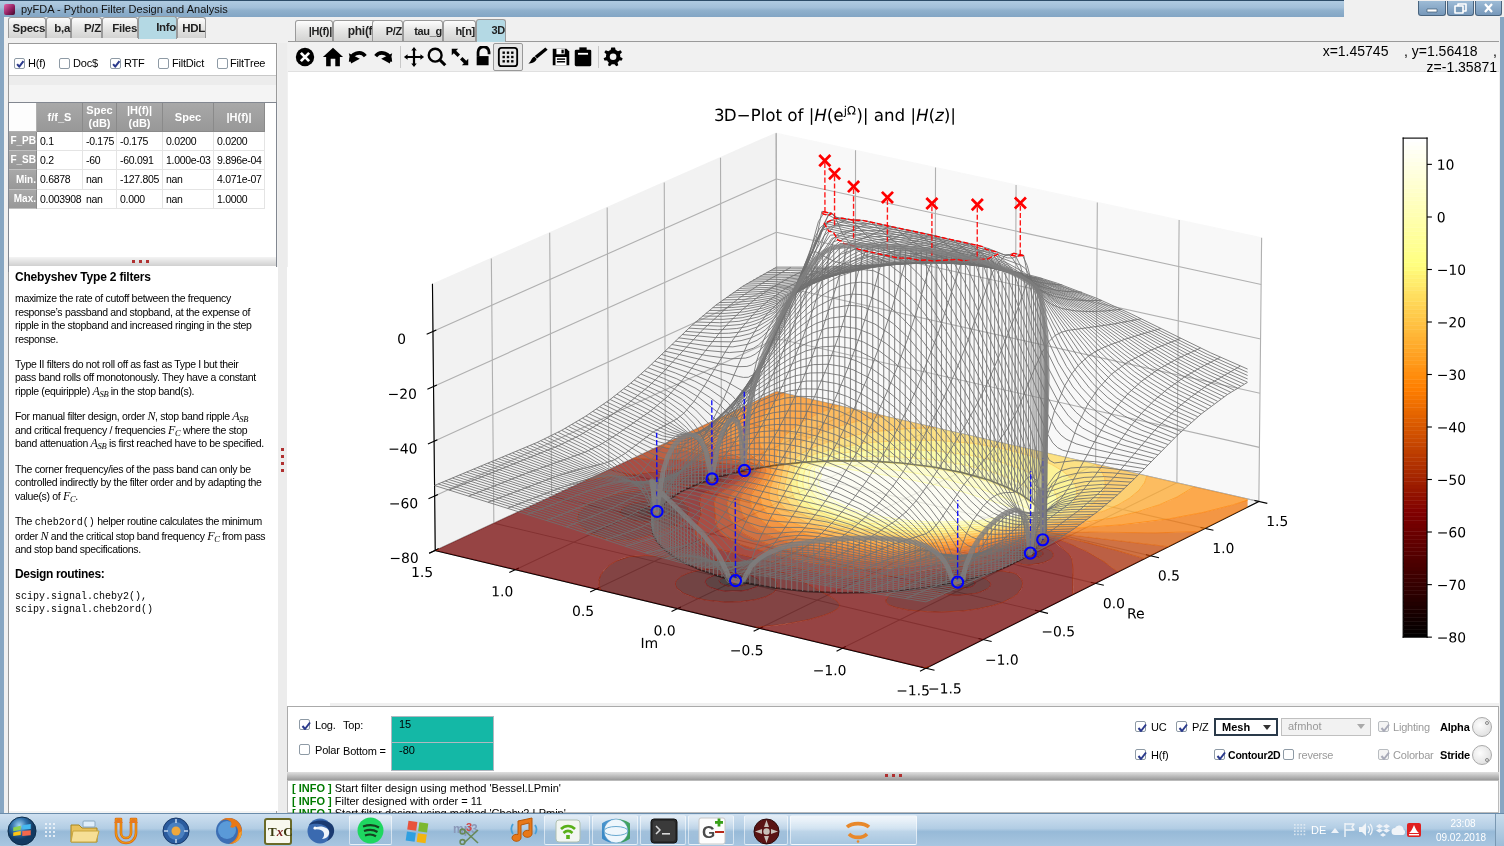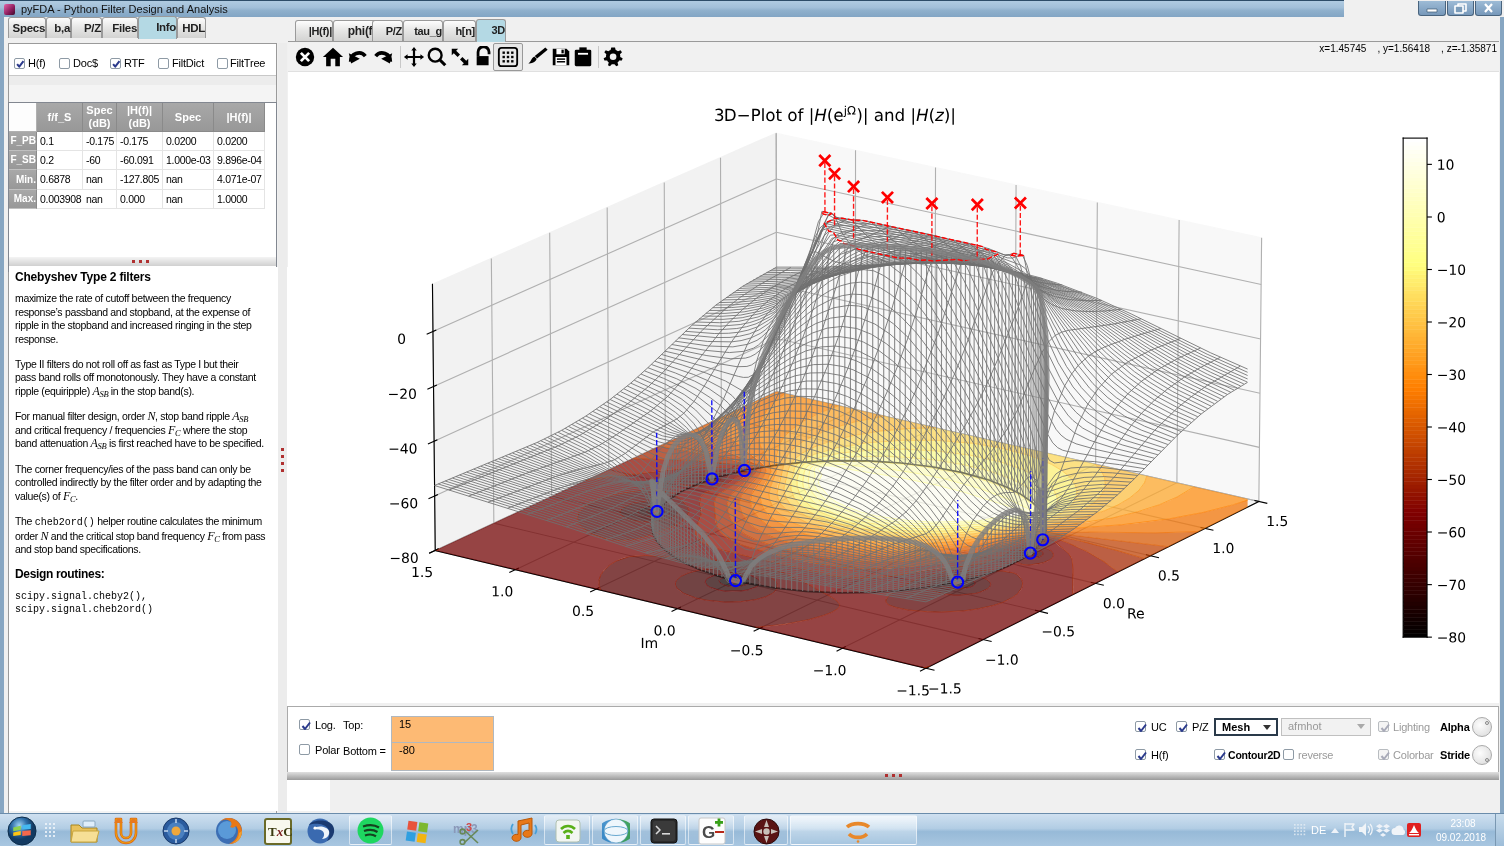--- a/index.html
+++ b/index.html
@@ -33,21 +33,21 @@
 #infotxt sub{vertical-align:-2px}
 #infotxt .mono{font-family:"Liberation Mono",monospace;font-size:10px;letter-spacing:0}
 #infotxt i{font-family:"Liberation Serif",serif;font-size:12px}
 #infotxt sub{font-size:8.5px;font-family:"Liberation Serif",serif;font-style:italic}
 
 #rpane{position:absolute;left:287px;top:3px;width:1212px;height:793px}
 #canvas{position:absolute;left:1px;top:52px;width:1211px;height:631px;background:#fff}
 .mtb{position:absolute;top:23px;height:29px;background:#f1f1f1;border-bottom:1px solid #e0e0e0}
 .icon{position:absolute;top:3px;width:22px;height:22px}
 #controls{position:absolute;left:0px;top:686px;width:1212px;height:72px;background:#fff;border:1px solid #aaa}
-.inp{position:absolute;height:29px;background:#fdba74;border:1px solid #b0b8c0;font-size:11px;padding:1px 0 0 7px;color:#000}
+.inp{position:absolute;height:29px;background:#14b8a6;border:1px solid #b0b8c0;font-size:11px;padding:1px 0 0 7px;color:#000}
 .combo{position:absolute;height:18px;font-size:11px;font-weight:bold;padding:1px 0 0 6px;color:#000}
 .loglin{font-size:11px;line-height:12.5px;color:#000;white-space:pre}
 .loglin b{color:#007a00}
 
 #taskbar{position:absolute;left:0;top:813px;width:1504px;height:33px;background:linear-gradient(#cfe0f0 0%,#b2cde4 45%,#97bad8 55%,#a8c6e0 100%);border-top:1px solid #6a8cab}
 .tbtn{position:absolute;top:1px;height:30px;border:1px solid rgba(255,255,255,.55);border-radius:2px;background:linear-gradient(rgba(255,255,255,.45),rgba(255,255,255,.12) 50%,rgba(130,170,205,.25))}
 .tray{color:#fff;font-size:10px}
 </style></head>
 <body>
 <div id="titlebar">
@@ -223,21 +223,21 @@
           <rect x="3" y="4" width="18" height="18" rx="1.5" fill="#000"></rect>
           <rect x="8" y="1.5" width="8" height="5" fill="#000"></rect>
           <rect x="6.5" y="7.5" width="11" height="2" fill="#fff"></rect>
         </svg>
 <div style="position:absolute;left:310px;top:3px;width:1px;height:22px;background:#c8c8c8"></div>
 <svg class="icon" style="left:314px" viewBox="0 0 24 24">
           <path d="M12 1.5 L14.2 1.5 L14.9 4.4 A 8 8 0 0 1 17.4 5.8 L20.2 4.6 L21.8 6.9 L19.6 9 A 8 8 0 0 1 19.9 11.9 L22.5 13.3 L21.7 15.9 L18.7 15.7 A 8 8 0 0 1 16.9 18 L17.8 20.9 L15.6 22.2 L13.6 19.9 A 8 8 0 0 1 10.7 19.9 L8.7 22.2 L6.5 20.9 L7.4 18 A 8 8 0 0 1 5.6 15.7 L2.6 15.9 L1.8 13.3 L4.4 11.9 A 8 8 0 0 1 4.7 9 L2.5 6.9 L4.1 4.6 L6.9 5.8 A 8 8 0 0 1 9.4 4.4 L10.1 1.5 Z" fill="#000"></path>
           <circle cx="12.1" cy="11.8" r="3.6" fill="#f1f1f1"></circle>
         </svg>
 </div>
-<div style="position:absolute;left:1005px;top:23px;width:205px;font-size:10px;color:#000;text-align:right">x=1.45745&nbsp;&nbsp;&nbsp;&nbsp;, y=1.56418&nbsp;&nbsp;&nbsp;&nbsp;, z=-1.35871</div>
+<div style="position:absolute;left:1005px;top:23px;width:205px;font-size:14px;color:#000;text-align:right">x=1.45745&nbsp;&nbsp;&nbsp;&nbsp;, y=1.56418&nbsp;&nbsp;&nbsp;&nbsp;, z=-1.35871</div>
 <div id="canvas"><svg xmlns:xlink="http://www.w3.org/1999/xlink" width="1211" height="630" viewBox="0 0 871.9 453.6" xmlns="http://www.w3.org/2000/svg" version="1.1">
  <defs>
   <style type="text/css">*{stroke-linejoin: round; stroke-linecap: butt}</style>
  </defs>
  <g id="figure_1">
   <g id="patch_1">
    <path d="M0 453.6L871.9 453.6L871.9 0L0 0z" style="fill: #ffffff"></path>
   </g>
   <g id="patch_2">
    <path d="M101.2 534.5L690.9 534.5L690.9 -55.1L101.2 -55.1z" style="fill: #ffffff"></path>
@@ -2005,20 +2005,25 @@
  <div class="cblab" style="left:1152px;top:42px;font-weight:bold">Stride</div>
  <div style="position:absolute;left:1184px;top:38px;width:20px;height:20px;border-radius:50%;background:radial-gradient(circle at 7px 7px,#fdfdfd,#d8d8d8);border:1px solid #aaa">
           <div style="position:absolute;left:12px;top:12px;width:4px;height:4px;border-radius:50%;border:1px solid #888"></div>
         </div>
 </div>
 <div class="hsplit" style="left:0px;top:752px;width:1212px;height:8px;background:linear-gradient(#e0e0e0,#9a9a9a)">
  <div class="dot" style="left:598px;top:2px"></div>
         <div class="dot" style="left:605px;top:2px"></div>
         <div class="dot" style="left:612px;top:2px"></div>
 </div>
+<div style="position:absolute;left:0px;top:760px;width:1212px;height:33px;background:#fff;border:1px solid #bbb;padding:1px 0 0 4px">
+ <div class="loglin"><b>[ INFO ]</b> Start filter design using method 'Bessel.LPmin'</div>
+ <div class="loglin"><b>[ INFO ]</b> Filter designed with order = 11</div>
+ <div class="loglin"><b>[ INFO ]</b> Start filter design using method 'Cheby2.LPmin'</div>
+</div>
 </div>
 
 </div>
 <div id="taskbar">
 <svg style="position:absolute;left:7px;top:2px" width="30" height="30" viewBox="0 0 30 30">
       <defs>
         <radialGradient id="orb" cx="40%" cy="30%">
           <stop offset="0%" stop-color="#9fd4f5"></stop>
           <stop offset="55%" stop-color="#2f6ea8"></stop>
           <stop offset="100%" stop-color="#123a62"></stop>

